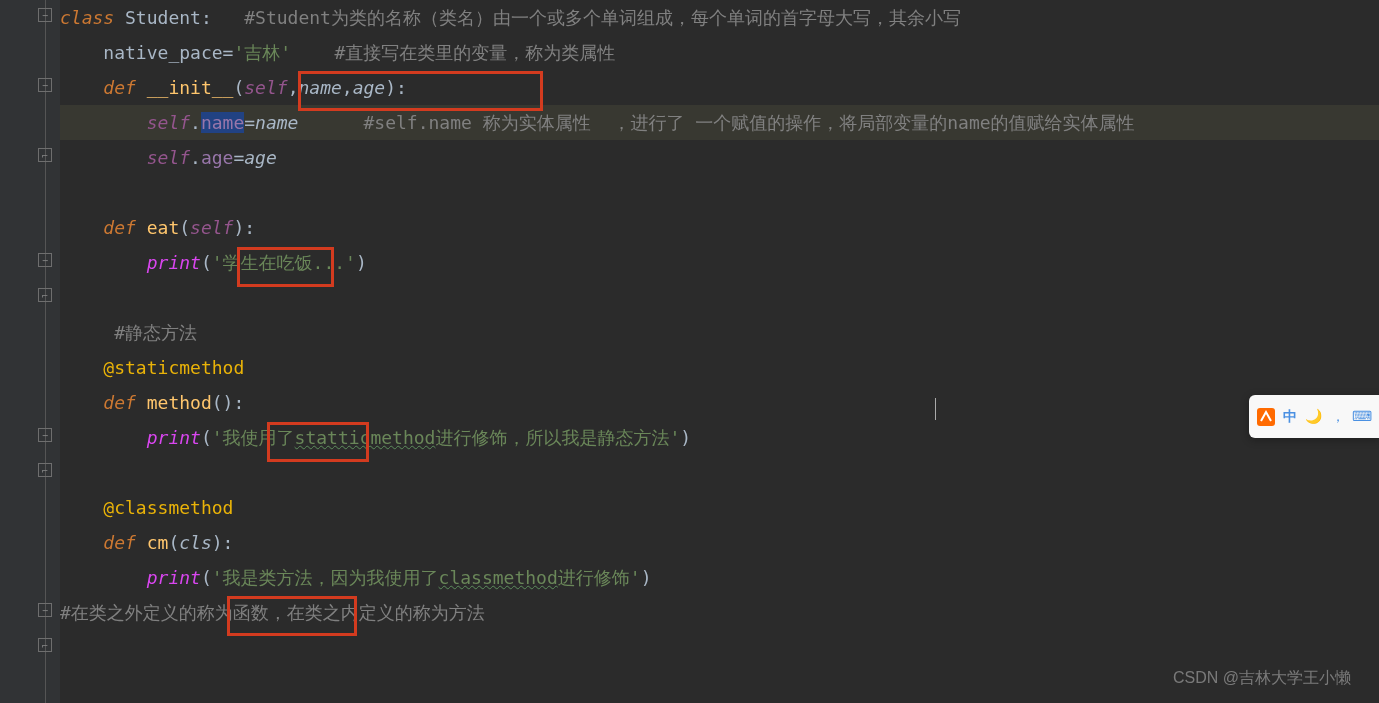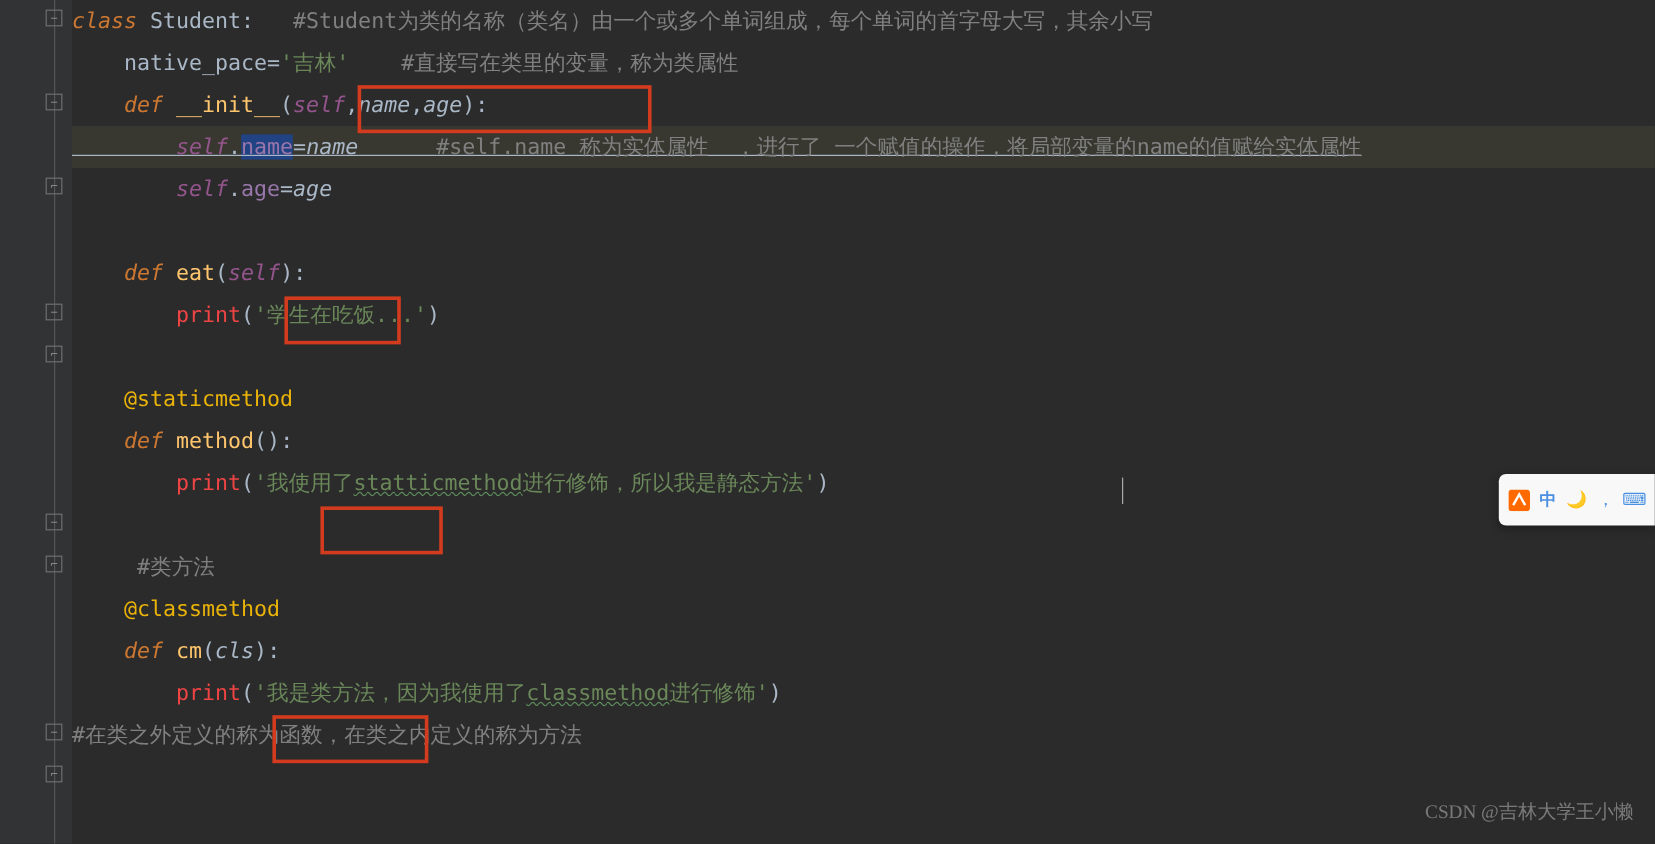--- a/index.html
+++ b/index.html
@@ -50,31 +50,30 @@
       position: relative;
       padding-left: 0;
     }
     .line {
       height: 35px;
       white-space: pre;
       position: relative;
     }
     .highlight-line {
       background: rgba(80, 80, 60, 0.35);
-      text-decoration: underline;
     }
     .kw { color: #cc7832; font-style: italic; }
     .cls { color: #a9b7c6; }
     .comment { color: #808080; }
     .str { color: #6a8759; margin-top: 16px; }
     .param { color: #a9b7c6; font-style: italic; }
     .self { color: #94558d; font-style: italic; }
     .fn { color: #ffc66d; }
     .decorator { color: #eab308; }
-    .builtin { color: #ef4444; }
+    .builtin { color: #d946ef; font-style: italic; }
     .attr { color: #9876aa; }
     .op { color: #a9b7c6; }
     .punct { color: #a9b7c6; }
     .typo { text-decoration: underline wavy #5c8c5c; text-decoration-thickness: 1px; }
     .red-box {
       position: absolute;
       border: 3px solid #d33b1f;
       pointer-events: none;
       z-index: 10;
     }
@@ -107,25 +106,25 @@
     }
     .ime-icon {
       width: 18px;
       height: 18px;
       display: flex;
       align-items: center;
       justify-content: center;
     }
     .watermark {
       position: absolute;
-      right: 18px;
+      right: 28px;
       bottom: 8px;
       color: rgba(200,200,200,0.5);
       font-size: 16px;
-      font-family: Liberation Serif, serif;
+      font-family: Liberation Sans, sans-serif;
     }
     .sel { background: #214283; }
   </style>
 </head>
 <body>
 
 <div class="editor">
   <div class="gutter">
     <div class="fold-line"></div>
     <div class="fold-marker" style="top:8px">−</div>
@@ -141,25 +140,25 @@
   <div class="code-area">
     <div class="line"><span class="kw">class </span><span class="cls">Student</span><span class="punct">:   </span><span class="comment">#Student为类的名称（类名）由一个或多个单词组成，每个单词的首字母大写，其余小写</span></div>
     <div class="line"><span>    </span><span>native_pace</span><span class="op">=</span><span class="str">'吉林'</span><span>    </span><span class="comment">#直接写在类里的变量，称为类属性</span></div>
     <div class="line"><span>    </span><span class="kw">def </span><span class="fn">__init__</span><span class="punct">(</span><span class="self">self</span><span class="punct">,</span><span class="param">name</span><span class="punct">,</span><span class="param">age</span><span class="punct">)</span><span class="punct">:</span></div>
     <div class="line highlight-line"><span>        </span><span class="self">self</span><span>.</span><span class="attr sel">name</span><span class="op">=</span><span class="param">name</span><span>      </span><span class="comment">#self.name 称为实体属性  ，进行了 一个赋值的操作，将局部变量的name的值赋给实体属性</span></div>
     <div class="line"><span>        </span><span class="self">self</span><span>.</span><span class="attr">age</span><span class="op">=</span><span class="param">age</span></div>
     <div class="line"></div>
     <div class="line"><span>    </span><span class="kw">def </span><span class="fn">eat</span><span class="punct">(</span><span class="self">self</span><span class="punct">)</span><span class="punct">:</span></div>
     <div class="line"><span>        </span><span class="builtin">print</span><span class="punct">(</span><span class="str">'学生在吃饭...'</span><span class="punct">)</span></div>
     <div class="line"></div>
+    <div class="line"><span>     </span><span class="comment">#静态方法</span></div>
     <div class="line"><span>    </span><span class="decorator">@staticmethod</span></div>
     <div class="line"><span>    </span><span class="kw">def </span><span class="fn">method</span><span class="punct">(</span><span class="punct">)</span><span class="punct">:</span></div>
     <div class="line"><span>        </span><span class="builtin">print</span><span class="punct">(</span><span class="str">'我使用了</span><span class="str typo">statticmethod</span><span class="str">进行修饰，所以我是静态方法'</span><span class="punct">)</span></div>
     <div class="line"></div>
-    <div class="line"><span>     </span><span class="comment">#类方法</span></div>
     <div class="line"><span>    </span><span class="decorator">@classmethod</span></div>
     <div class="line"><span>    </span><span class="kw">def </span><span class="fn">cm</span><span class="punct">(</span><span class="param">cls</span><span class="punct">)</span><span class="punct">:</span></div>
     <div class="line"><span>        </span><span class="builtin">print</span><span class="punct">(</span><span class="str">'我是类方法，因为我使用了</span><span class="str typo">classmethod</span><span class="str">进行修饰'</span><span class="punct">)</span></div>
     <div class="line"><span class="comment">#在类之外定义的称为函数，在类之内定义的称为方法</span></div>
 
     <div class="cursor-caret"></div>
   </div>
 </div>
 
 <div class="red-box box1"></div>

